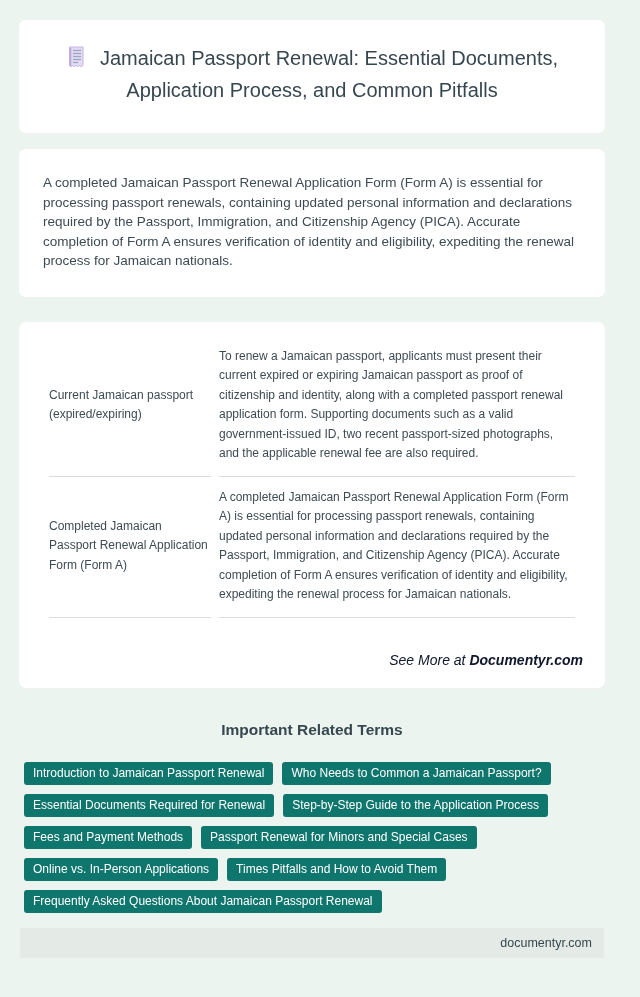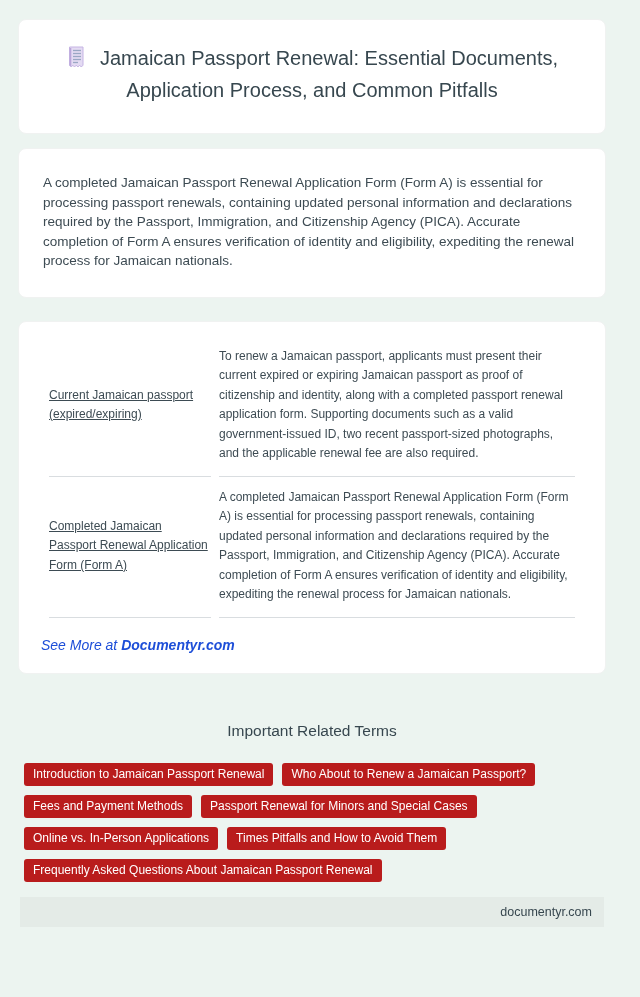--- a/index.html
+++ b/index.html
@@ -59,46 +59,46 @@
     border-spacing: 8px 0;
   }
   table.details td {
     vertical-align: middle;
     font-size: 12px;
     line-height: 19.5px;
     color: #3d4b53;
     border-bottom: 1px solid #d9dde0;
     padding: 11px 0 12px 0;
   }
-  td.term-cell { width: 162px; padding-right: 4px; text-decoration: underline; }
+  td.term-cell { width: 162px; padding-right: 4px; }
   td.desc-cell { padding-left: 2px; }
   .see-more {
-    text-align: left;
+    text-align: right;
     font-style: italic;
     font-size: 14px;
-    color: #1d4ed8;
-    margin-top: 19px;
+    color: #0f172a;
+    margin-top: 34px;
   }
   .see-more b { font-weight: 700; }
   
   .related-heading {
     text-align: center;
     font-size: 15.5px;
-    font-weight: 400;
+    font-weight: 700;
     color: #37474f;
-    margin-top: 48px;
+    margin-top: 32px;
   }
   .tags {
     margin: 23px 6px 0 6px;
     display: flex;
     flex-wrap: wrap;
     gap: 9px 9px;
   }
   .tag {
-    background: #b91c1c;
+    background: #0f766e;
     color: #ffffff;
     font-size: 12px;
     line-height: 1;
     padding: 6px 9px 6px 9px;
     border-radius: 3px;
     white-space: nowrap;
     height: 23px;
     display: inline-flex;
     align-items: center;
   }
@@ -153,21 +153,23 @@
         </tr>
       </tbody>
     </table>
     <div class="see-more"><span>See More at </span><b>Documentyr.com</b></div>
   </div>
 
   <h2 class="related-heading">Important Related Terms</h2>
 
   <div class="tags">
     <span class="tag">Introduction to Jamaican Passport Renewal</span>
-    <span class="tag">Who About to Renew a Jamaican Passport?</span>
+    <span class="tag">Who Needs to Common a Jamaican Passport?</span>
+    <span class="tag">Essential Documents Required for Renewal</span>
+    <span class="tag">Step-by-Step Guide to the Application Process</span>
     <span class="tag">Fees and Payment Methods</span>
     <span class="tag">Passport Renewal for Minors and Special Cases</span>
     <span class="tag">Online vs. In-Person Applications</span>
     <span class="tag">Times Pitfalls and How to Avoid Them</span>
     <span class="tag">Frequently Asked Questions About Jamaican Passport Renewal</span>
   </div>
 
   <div class="footer-bar">
     <span class="footer-site">documentyr.com</span>
   </div>

